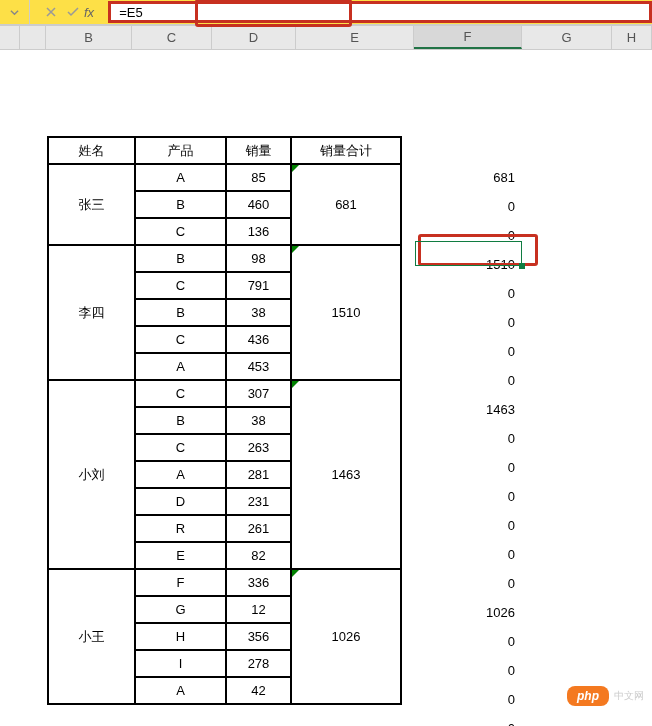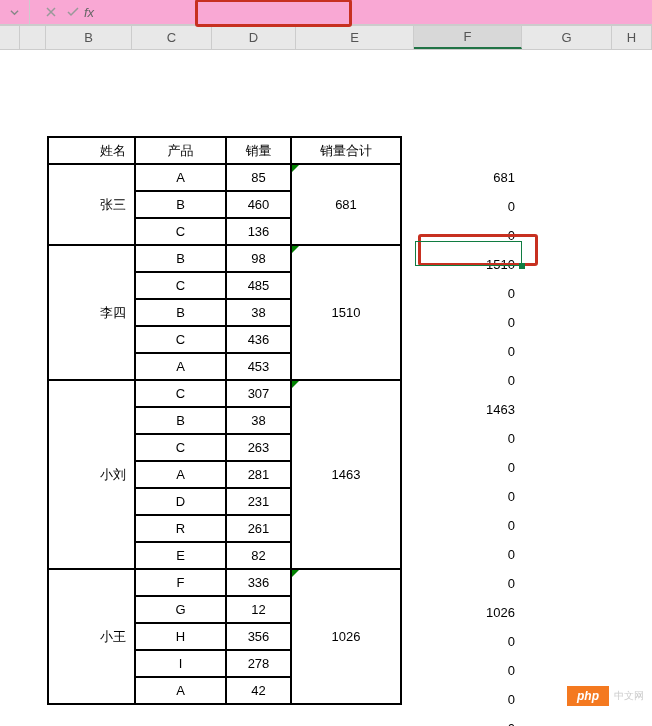--- a/index.html
+++ b/index.html
@@ -1,55 +1,55 @@
 <!DOCTYPE html>
 <html><head>
   <meta charset="utf-8">
   <style>
     * { box-sizing: border-box; margin: 0; padding: 0; }
     body { font-family: Arial, "Microsoft YaHei", sans-serif; font-size: 13px; background: #fff; position: relative; width: 652px; height: 726px; overflow: hidden; }
     
-    .formula-bar { display: flex; align-items: center; height: 26px; border-bottom: 2px solid #ccc; background: #f9a8d4; }
+    .formula-bar { display: flex; align-items: center; height: 26px; border-bottom: 2px solid #ccc; background: #fde047; }
     .name-box { width: 30px; height: 24px; border-right: 1px solid #ccc; display: flex; align-items: center; justify-content: center; }
     .dropdown-icon { width: 9px; height: 9px; }
     .formula-controls { display: flex; align-items: center; padding: 0 10px; }
     .formula-ctrl { width: 22px; height: 22px; display: flex; align-items: center; justify-content: center; color: #999; }
     .fx-label { font-style: italic; font-size: 13px; color: #666; margin-right: 4px; }
     .formula-input { flex: 1; height: 22px; padding: 0 8px; background: #fff; display: flex; align-items: center; border: 3px solid #c73020; }
     
     .column-headers { display: flex; height: 24px; border-bottom: 1px solid #ccc; background: #e8e8e8; }
     .row-header-space { width: 20px; border-right: 1px solid #ccc; }
     .col-header { border-right: 1px solid #ccc; display: flex; align-items: center; justify-content: center; color: #555; background: #e8e8e8; }
     .col-header.selected { background: #d8d8d8; border-bottom: 2px solid #217346; }
     
     .sheet-area { position: relative; }
     
     .data-table { position: absolute; left: 47px; top: 86px; border-collapse: collapse; }
     .data-table td, .data-table th { border: 2px solid #000; text-align: center; padding: 3px 8px; height: 27px; }
     .data-table th { font-weight: normal; }
-    .data-table .col-name { width: 87px; text-align: right; }
+    .data-table .col-name { width: 87px; }
     .data-table .col-prod { width: 91px; }
     .data-table .col-sales { width: 65px; }
     .data-table .col-total { width: 110px; margin-top: 12px; }
     
     .green-triangle { position: relative; }
     .green-triangle::before { content: ''; position: absolute; top: 0; left: 0; border-top: 7px solid #008000; border-right: 7px solid transparent; }
     
     .f-column { position: absolute; left: 413px; top: 113px; }
     .f-cell { width: 108px; height: 29px; display: flex; align-items: center; justify-content: flex-end; padding-right: 6px; }
     
     .highlight-box { position: absolute; border: 3px solid #c73020; border-radius: 3px; pointer-events: none; }
     .highlight-formula { left: 195px; top: -1px; width: 157px; height: 28px; }
     .highlight-cell { left: 418px; top: 184px; width: 120px; height: 32px; }
     
     .selected-cell-border { position: absolute; left: 415px; top: 191px; width: 107px; height: 25px; border: 1px solid #107c41; pointer-events: none; }
     .fill-handle { position: absolute; right: -4px; bottom: -4px; width: 6px; height: 6px; background: #107c41; }
     
     .php-badge { position: absolute; right: 8px; bottom: 20px; display: flex; align-items: center; }
-    .php-pill { background: #f47920; color: #fff; border-radius: 0; padding: 3px 10px; font-size: 12px; font-weight: bold; font-style: italic; }
+    .php-pill { background: #f47920; color: #fff; border-radius: 8px; padding: 3px 10px; font-size: 12px; font-weight: bold; font-style: italic; }
     .php-text { color: #ccc; font-size: 10px; margin-left: 5px; }
   </style>
 </head>
 <body>
 
 <div class="formula-bar">
   <div class="name-box">
     <svg class="dropdown-icon" viewBox="0 0 10 10">
         <path d="M1 3 L5 7 L9 3" fill="none" stroke="#888" stroke-width="1.5"></path>
       </svg>
@@ -60,20 +60,21 @@
           <path d="M1 1 L9 9 M9 1 L1 9" stroke="#999" stroke-width="1.5"></path>
         </svg>
       </span>
     <span class="formula-ctrl">
         <svg width="12" height="10" viewBox="0 0 12 10">
           <path d="M1 5 L4 8 L11 1" stroke="#999" stroke-width="1.5" fill="none"></path>
         </svg>
       </span>
     <span class="fx-label">fx</span>
   </div>
+  <div class="formula-input">=E5</div>
 </div>
 
 <div class="highlight-box highlight-formula"></div>
 
 <div class="column-headers">
   <div class="row-header-space"></div>
   <div class="col-header" style="width:26px"></div>
   <div class="col-header" style="width:86px">B</div>
   <div class="col-header" style="width:80px">C</div>
   <div class="col-header" style="width:84px">D</div>
@@ -109,21 +110,21 @@
           <td class="col-sales">136</td>
         </tr>
         <tr>
           <td class="col-name" rowspan="5">李四</td>
           <td class="col-prod">B</td>
           <td class="col-sales">98</td>
           <td class="col-total green-triangle" rowspan="5">1510</td>
         </tr>
         <tr>
           <td class="col-prod">C</td>
-          <td class="col-sales">485</td>
+          <td class="col-sales">791</td>
         </tr>
         <tr>
           <td class="col-prod">B</td>
           <td class="col-sales">38</td>
         </tr>
         <tr>
           <td class="col-prod">C</td>
           <td class="col-sales">436</td>
         </tr>
         <tr>

